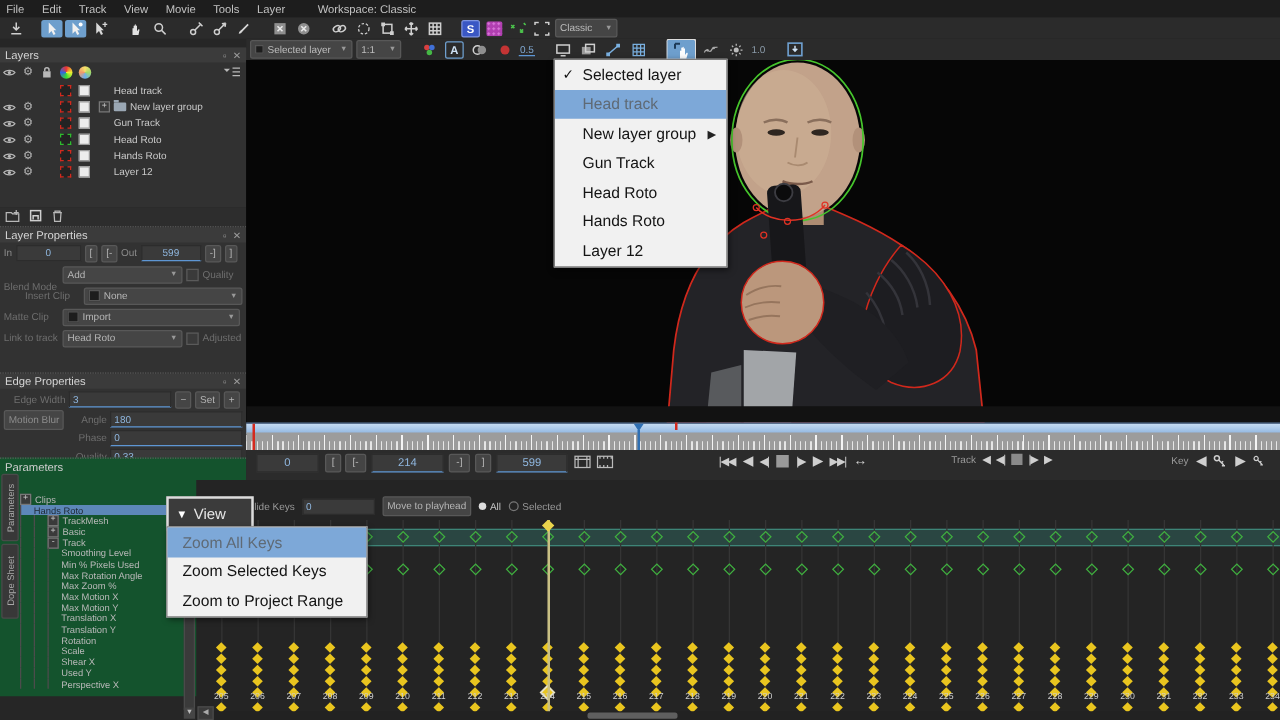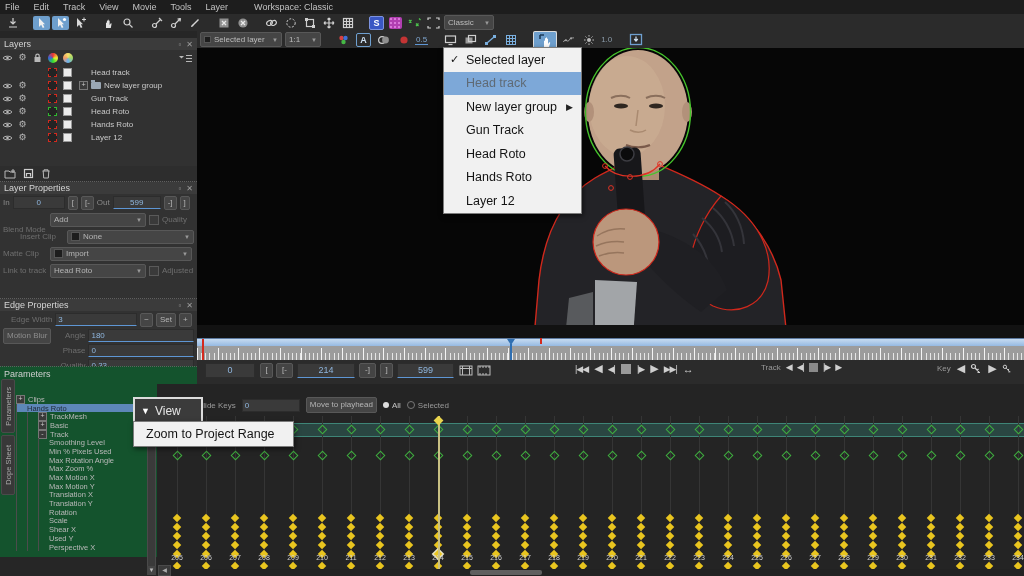--- a/index.html
+++ b/index.html
@@ -1170,18 +1170,24 @@
         <span class="chkmark"></span>
         <span>Layer 12</span>
       </div>
     </div>
 
   <div id="view-btn" class="abs">
     <span class="car">▼</span>
     <span>View</span>
   </div>
   <div class="wmenu abs" style="left:133px;top:421px;width:159px;" id="view-menu">
+      <div class="wrow hl" style="padding-left: 12px;">
+        <span>Zoom All Keys</span>
+      </div>
+      <div class="wrow" style="padding-left: 12px;">
+        <span>Zoom Selected Keys</span>
+      </div>
       <div class="wrow" style="padding-left: 12px;">
         <span>Zoom to Project Range</span>
       </div>
     </div>
 
 </div>
 
 </body></html>

